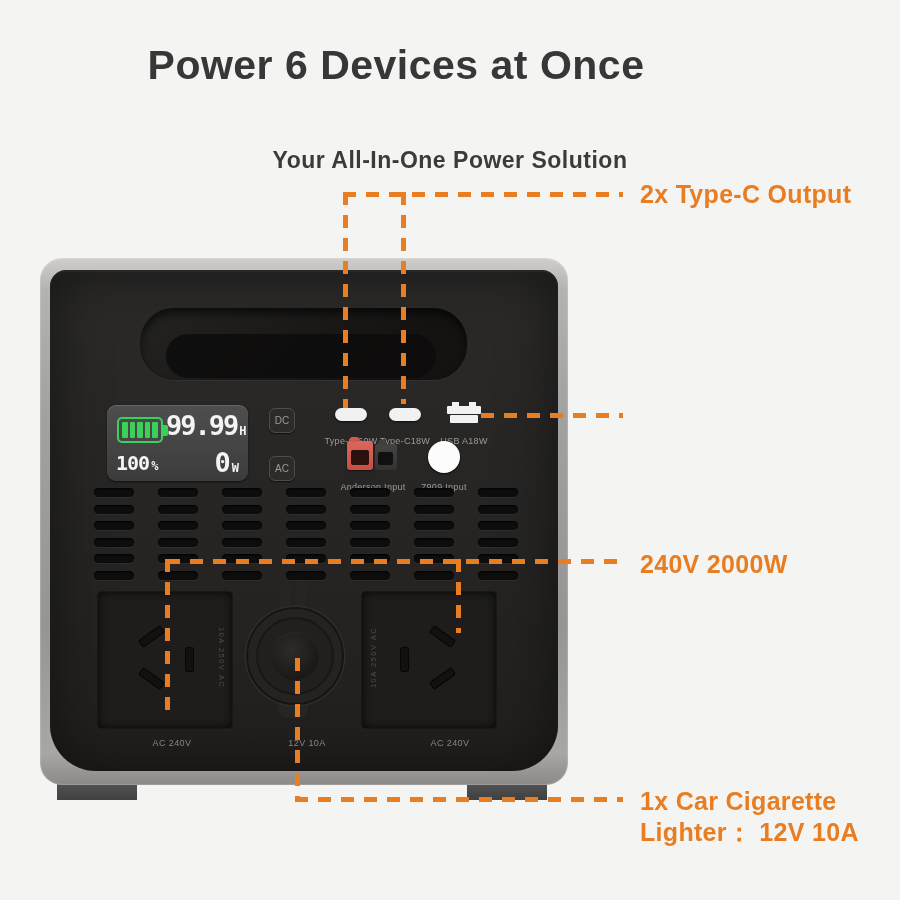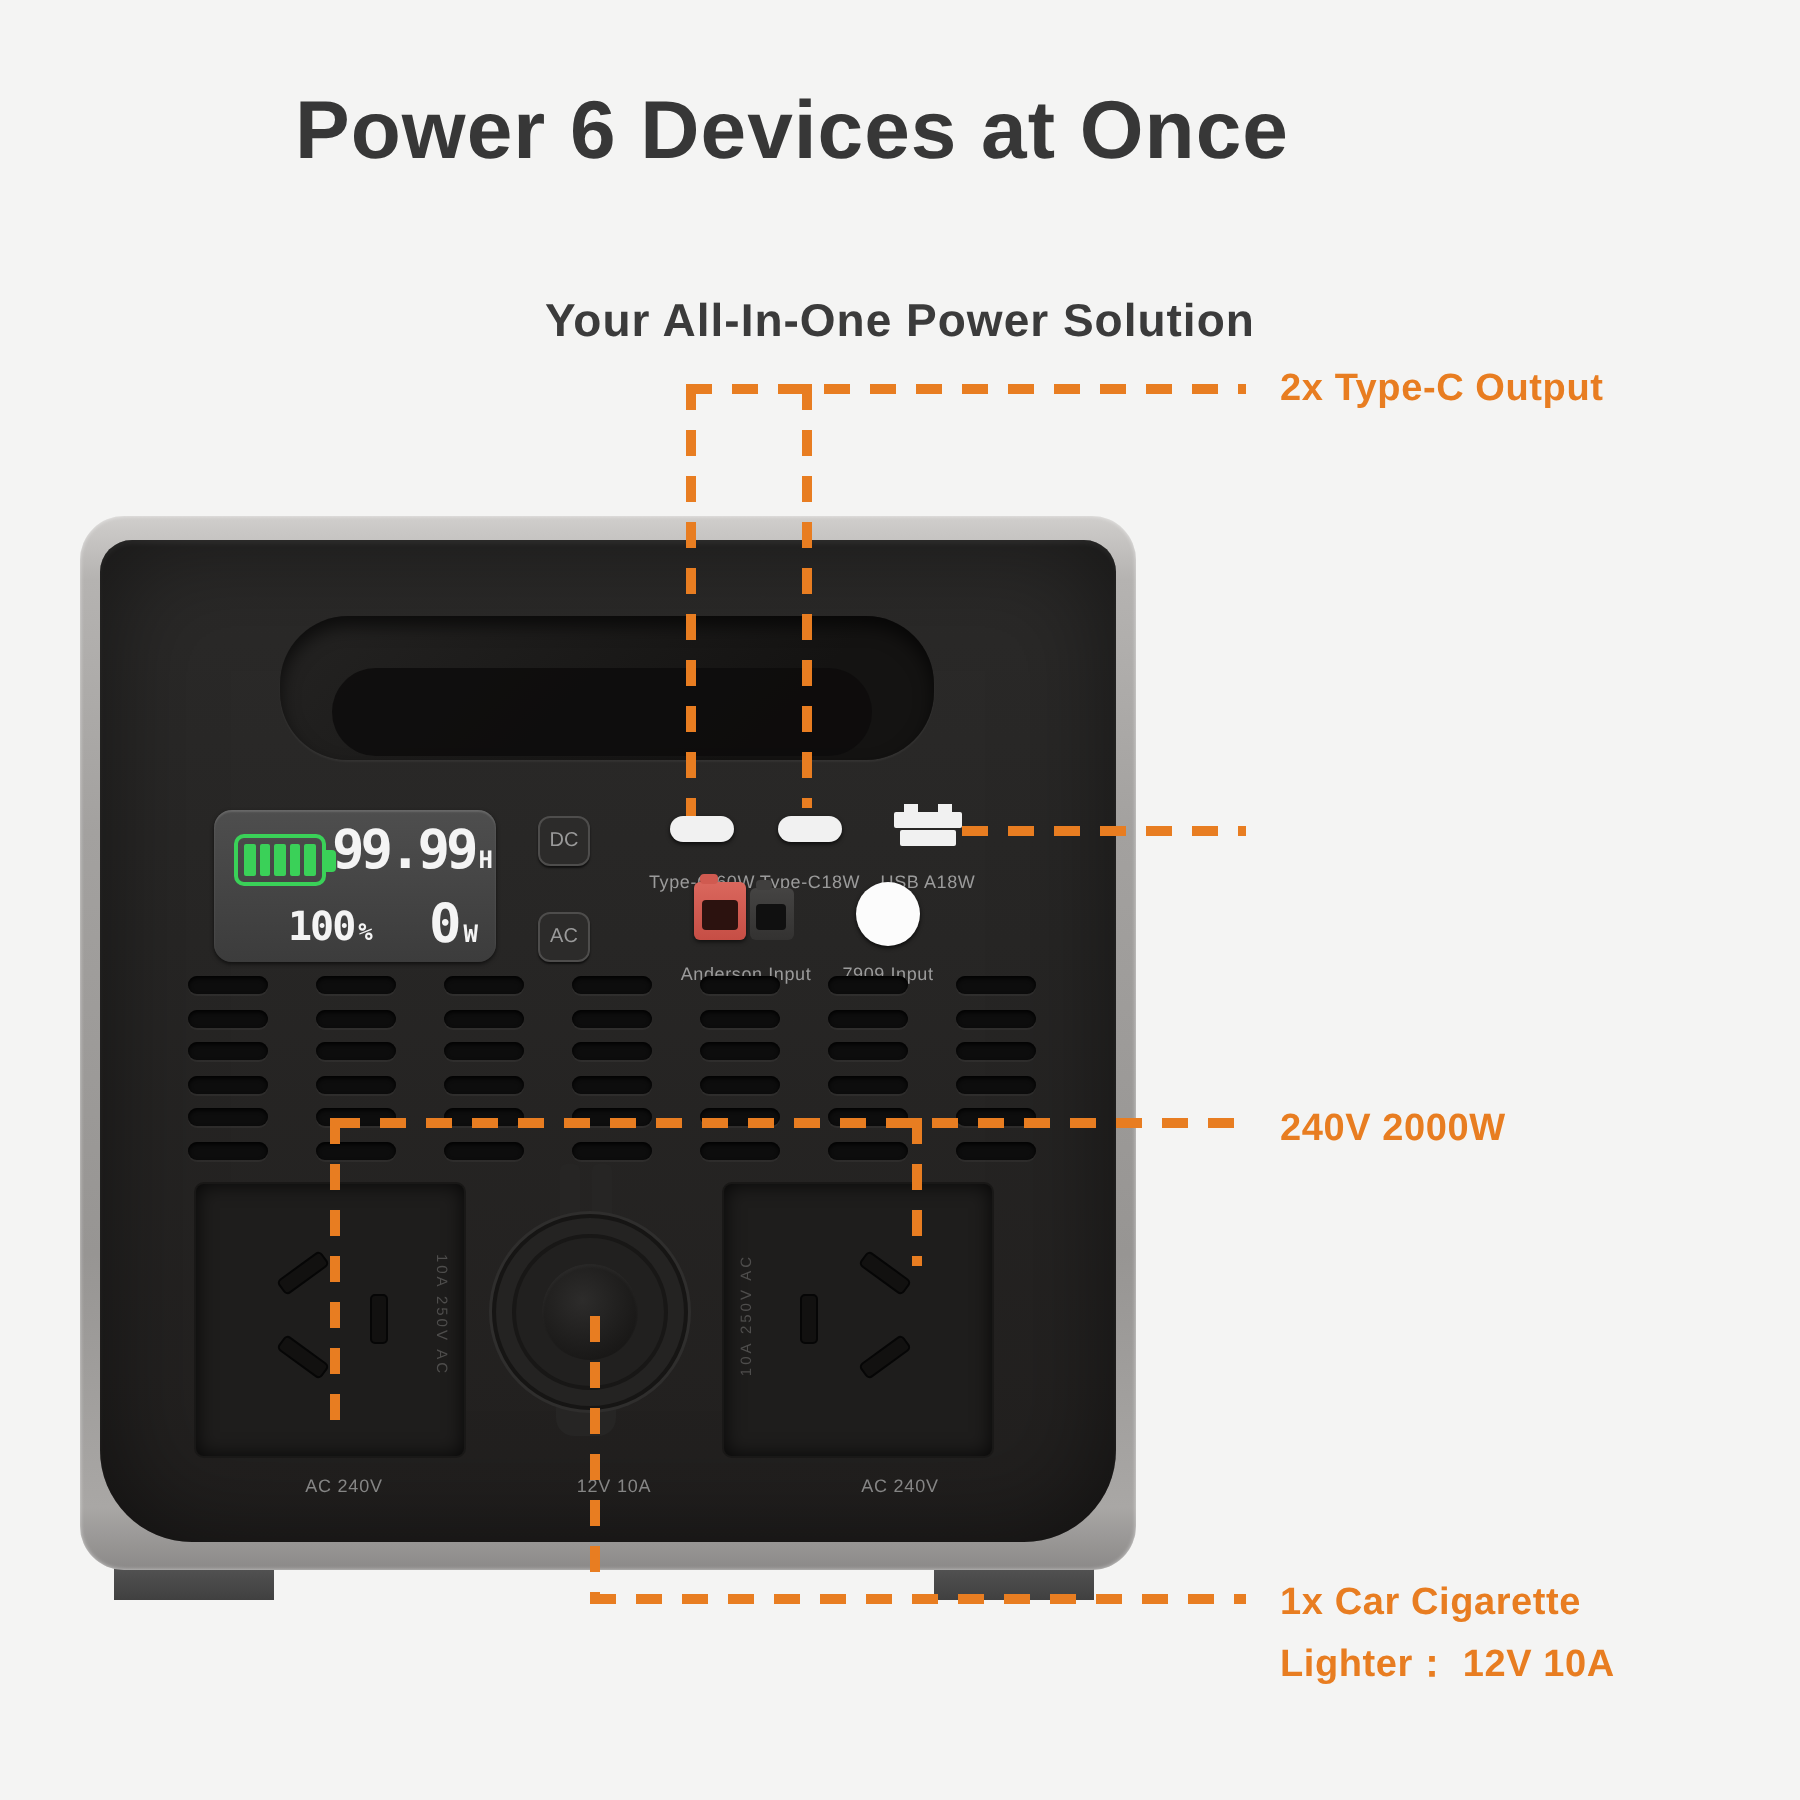--- a/index.html
+++ b/index.html
@@ -38,21 +38,21 @@
   .lcd{position:absolute;left:57px;top:135px;width:141px;height:76px;border-radius:9px;
        background:linear-gradient(180deg,#4e4e4e,#3c3c3c);
        box-shadow:0 1px 2px rgba(0,0,0,.6), inset 0 1px 1px rgba(255,255,255,.15);}
   .battery{position:absolute;left:10px;top:12px;width:46px;height:26px;border:2.5px solid var(--green);
            border-radius:5px;display:flex;gap:2px;padding:3px;}
   .battery i{flex:1;background:var(--green);border-radius:1px;}
   .battery:after{content:"";position:absolute;right:-7px;top:6px;width:5px;height:11px;
            background:var(--green);border-radius:0 2px 2px 0;}
   .seg{font-family:"DejaVu Sans Mono",monospace;font-weight:bold;color:#f4f4f4;position:absolute;}
   .lcd-hours{left:59px;top:5px;font-size:27px;letter-spacing:-2px;}
-  .lcd-percent{left:9px;top:46px;font-size:20px;letter-spacing:-1px;margin-left:28px;}
+  .lcd-percent{left:9px;top:46px;font-size:20px;letter-spacing:-1px;}
   .lcd-watts{right:9px;top:42px;font-size:27px;letter-spacing:-1px;}
   .unit{font-size:12px;letter-spacing:0;margin-left:2px;}
 
   
   .pbtn{position:absolute;width:26px;height:25px;border-radius:6px;background:#2c2b2a;
         border:1px solid #4e4d4c;color:#9a9a9a;font-size:10px;display:flex;align-items:center;
         justify-content:center;box-shadow:0 1px 1px rgba(0,0,0,.6);}
   .pbtn.dc{left:219px;top:138px;}
   .pbtn.ac{left:219px;top:186px;text-align:right;}
 
@@ -130,21 +130,21 @@
   #ln-typec-v1{left:343px;top:192px;height:216px;}
   #ln-typec-v2{left:401px;top:192px;height:212px;}
   #ln-usba-h{left:481px;top:413px;width:142px;}
   #ln-ac-h{left:167px;top:559px;width:456px;}
   #ln-ac-vl{left:165px;top:559px;height:154px;}
   #ln-ac-vr{left:456px;top:559px;height:74px;}
   #ln-light-v{left:295px;top:658px;height:142px;}
   #ln-light-h{left:295px;top:797px;width:328px;}
 
   
-  .callout{position:absolute;left:640px;color:var(--orange);font-size:19px;font-weight:700;
+  .callout{position:absolute;left:640px;color:var(--orange);font-size:25px;font-weight:700;
            line-height:31px;letter-spacing:.3px;z-index:6;}
   .callout div{white-space:nowrap;}
   #co-typec{top:179px;}
   #co-usba{top:402px;}
   #co-ac{top:549px;}
   #co-light{top:786px;}
 </style>
 </head>
 <body>
 

